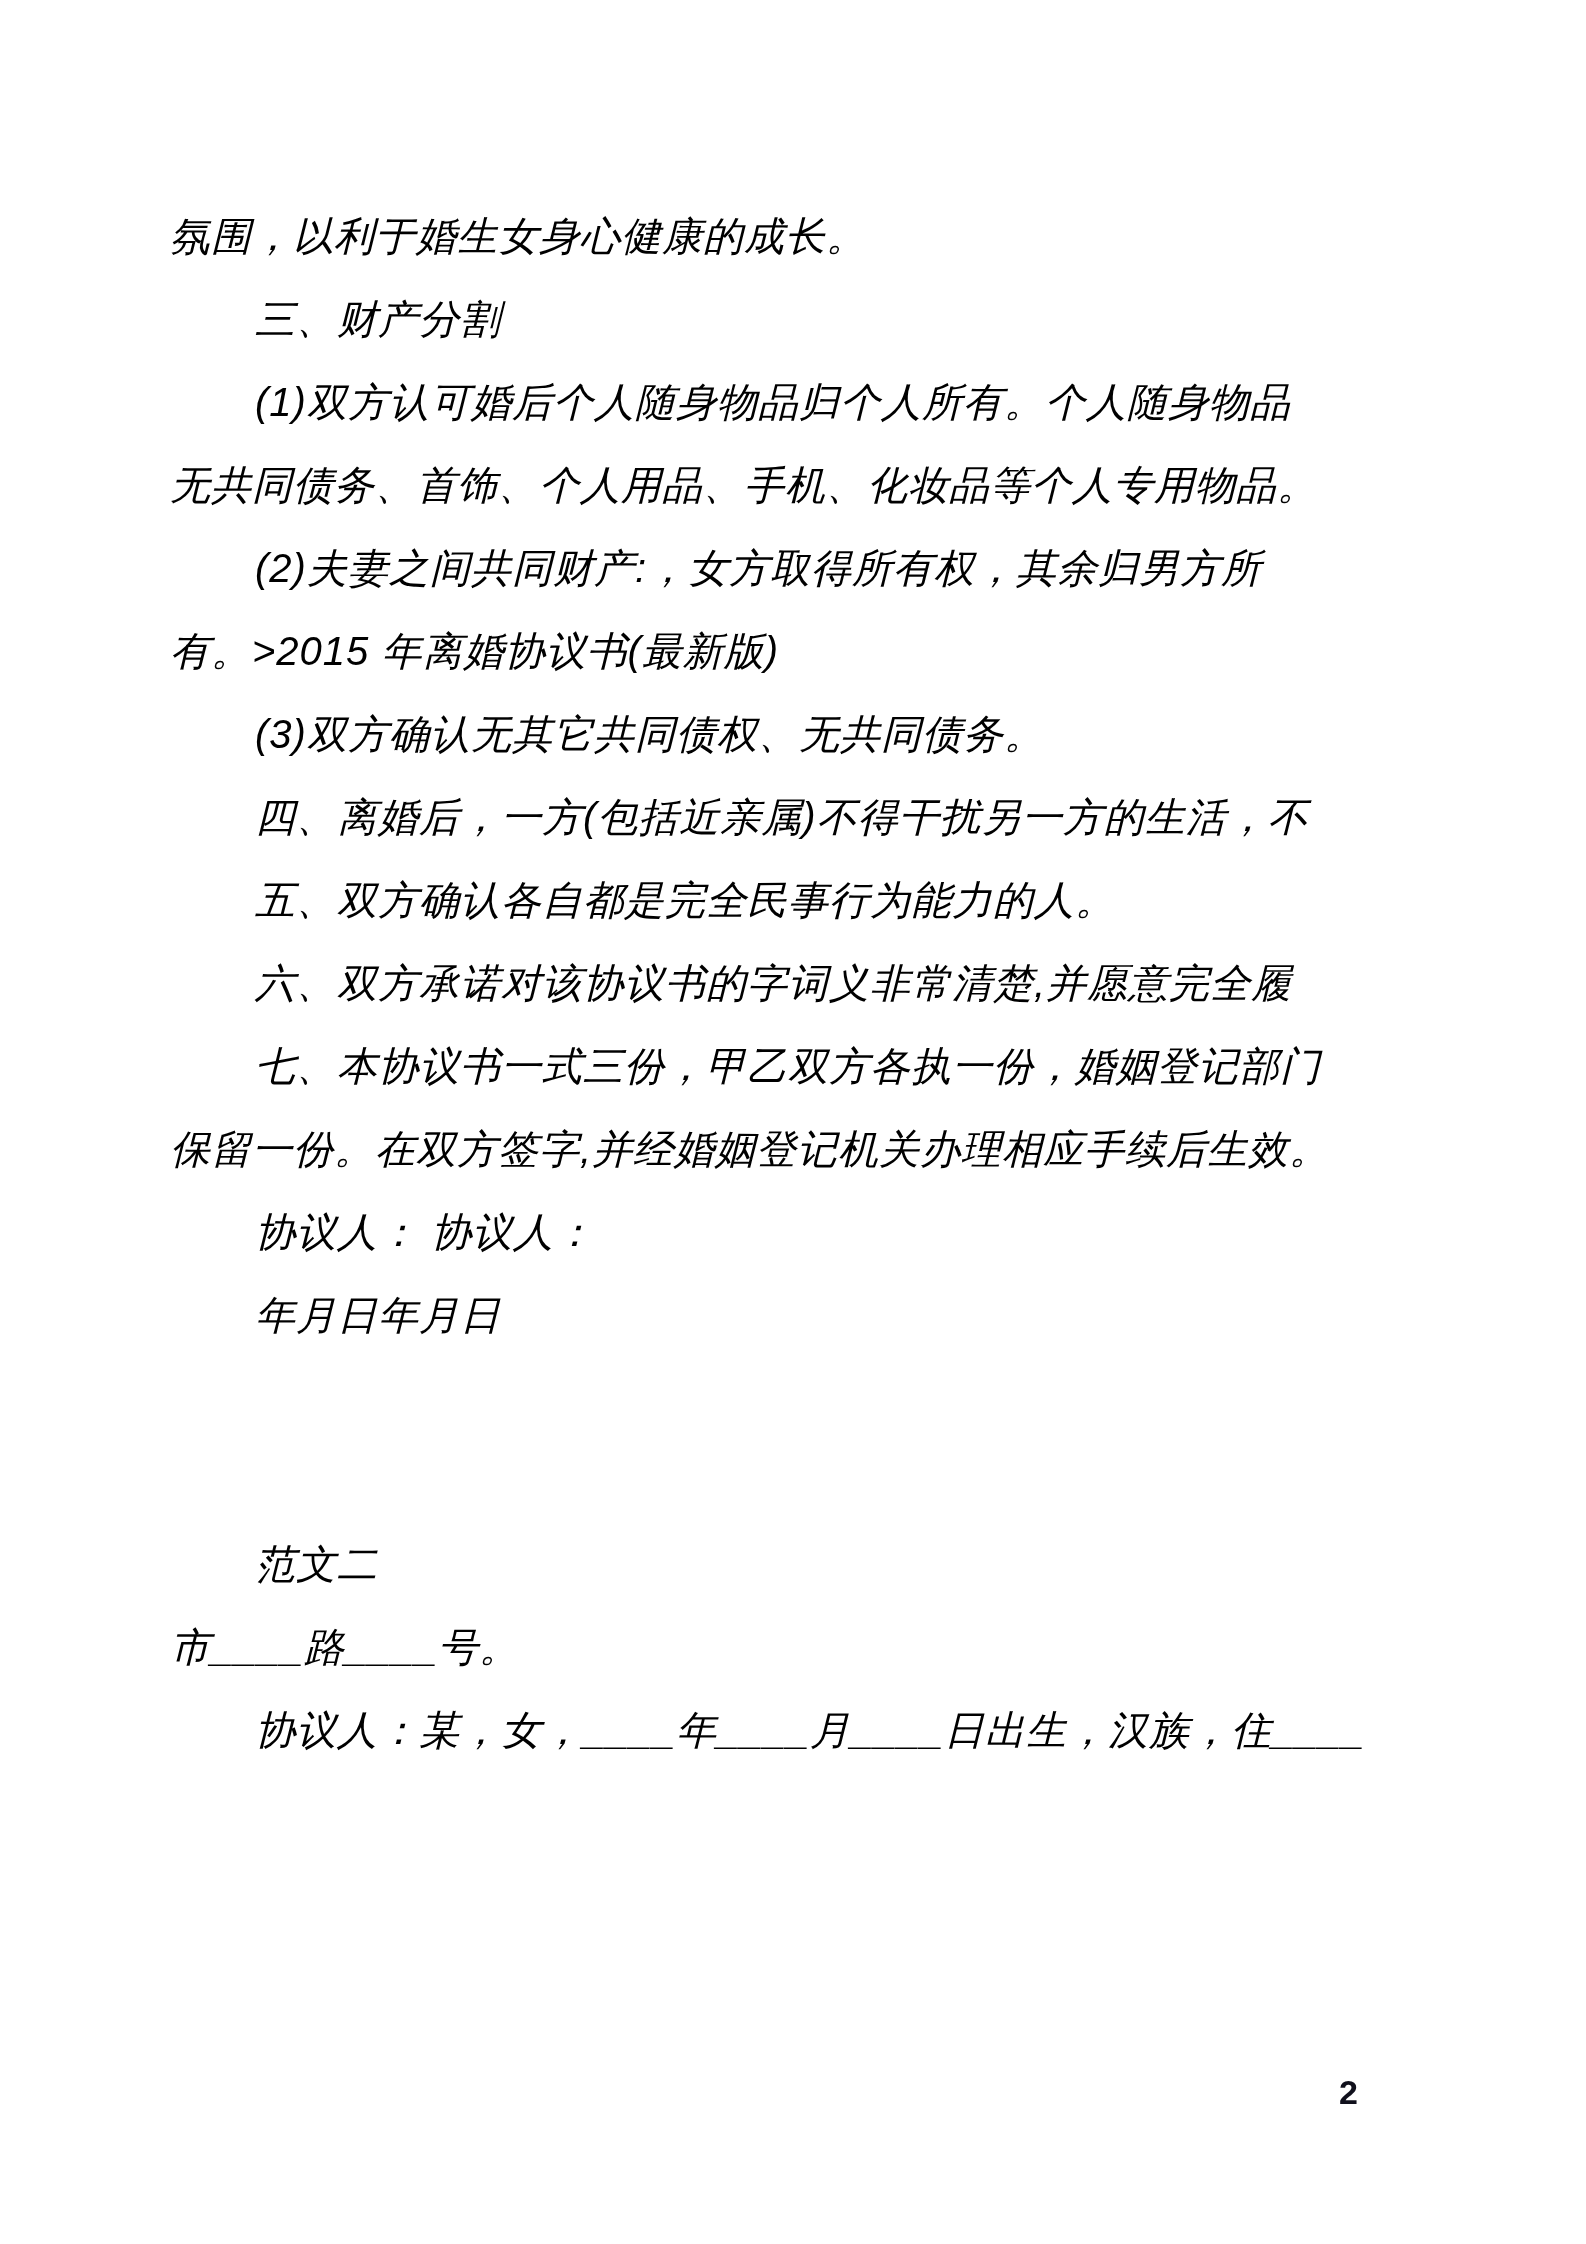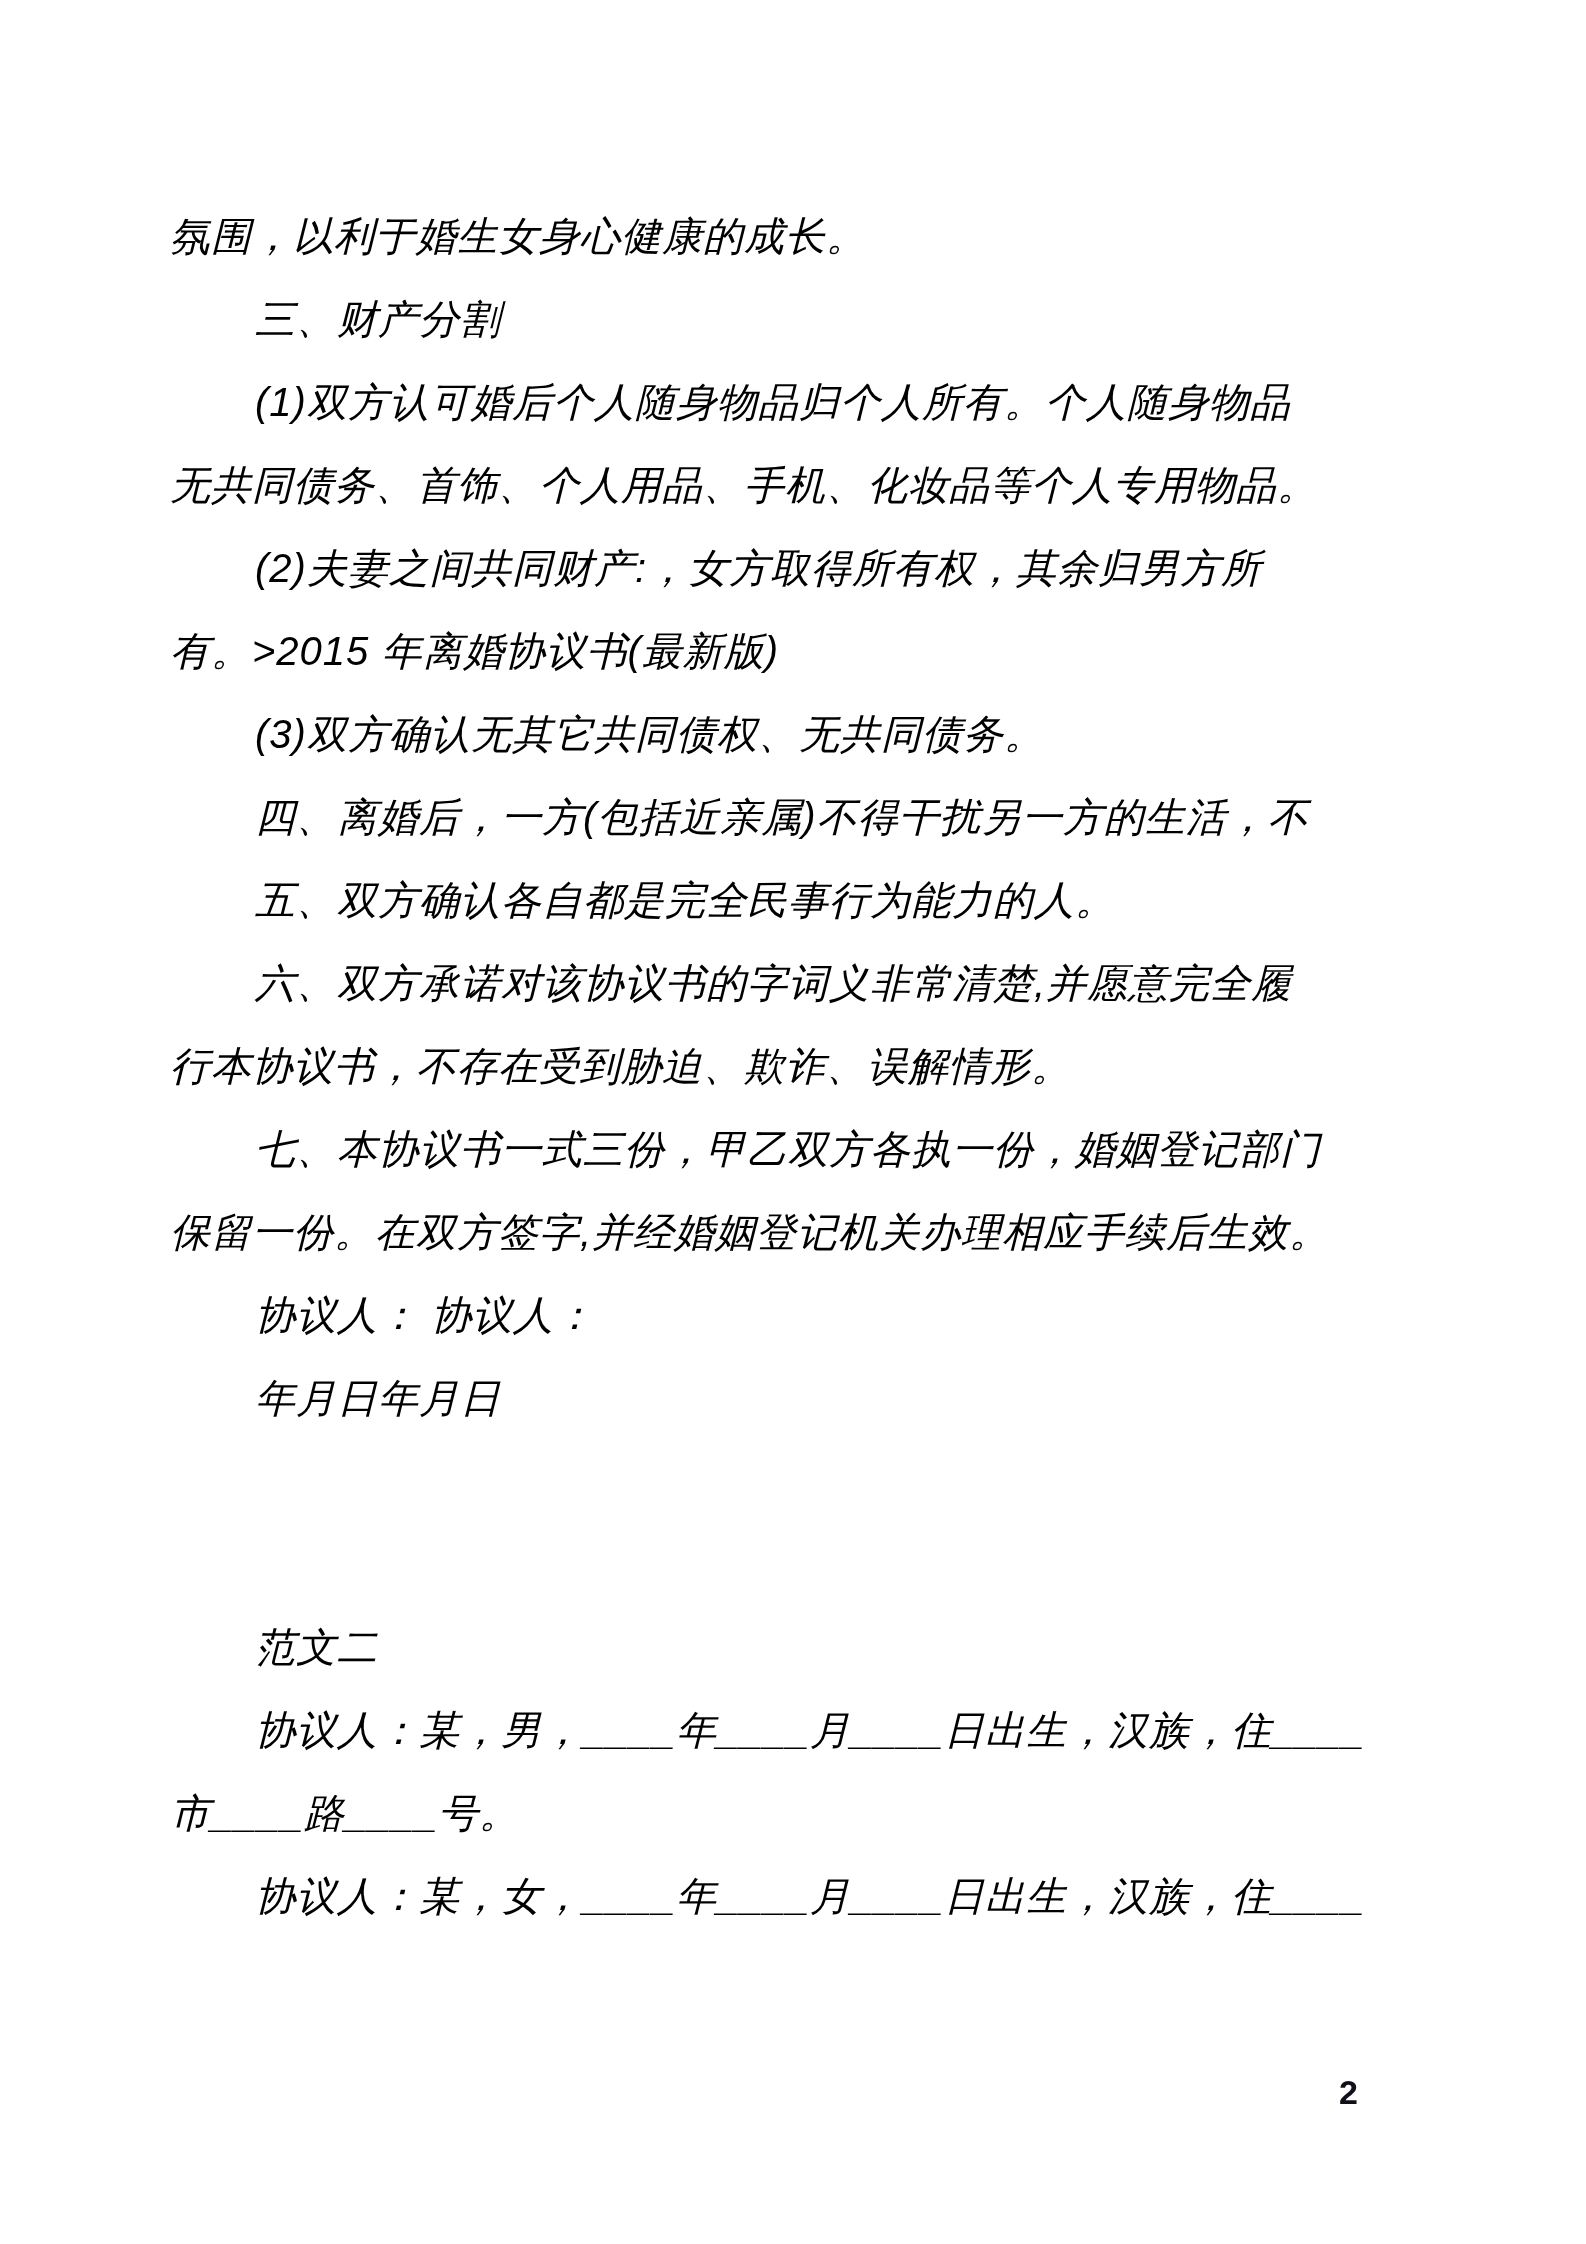--- a/index.html
+++ b/index.html
@@ -58,26 +58,24 @@
       <div class="text-line">氛围，以利于婚生女身心健康的成长。</div>
       <div class="text-line indent">三、财产分割</div>
       <div class="text-line indent">(1)双方认可婚后个人随身物品归个人所有。个人随身物品</div>
       <div class="text-line">无共同债务、首饰、个人用品、手机、化妆品等个人专用物品。</div>
       <div class="text-line indent">(2)夫妻之间共同财产:，女方取得所有权，其余归男方所</div>
       <div class="text-line">有。&gt;2015 年离婚协议书(最新版)</div>
       <div class="text-line indent">(3)双方确认无其它共同债权、无共同债务。</div>
       <div class="text-line indent">四、离婚后，一方(包括近亲属)不得干扰另一方的生活，不</div>
       <div class="text-line indent">五、双方确认各自都是完全民事行为能力的人。</div>
       <div class="text-line indent">六、双方承诺对该协议书的字词义非常清楚,并愿意完全履</div>
-      <div class="text-line">行本协议书，不存在受到胁迫、欺诈、误解情形。</div>
       <div class="text-line indent">七、本协议书一式三份，甲乙双方各执一份，婚姻登记部门</div>
       <div class="text-line">保留一份。在双方签字,并经婚姻登记机关办理相应手续后生效。</div>
       <div class="text-line indent">协议人： 协议人：</div>
       <div class="text-line indent">年月日年月日</div>
       <div class="text-line"></div>
       <div class="text-line"></div>
       <div class="text-line indent">范文二</div>
-      <div class="text-line indent">协议人：某，男，____年____月____日出生，汉族，住____</div>
       <div class="text-line">市____路____号。</div>
       <div class="text-line indent">协议人：某，女，____年____月____日出生，汉族，住____</div>
     </div>
   <div class="page-number">2</div>
 </div>
 
 </body></html>

